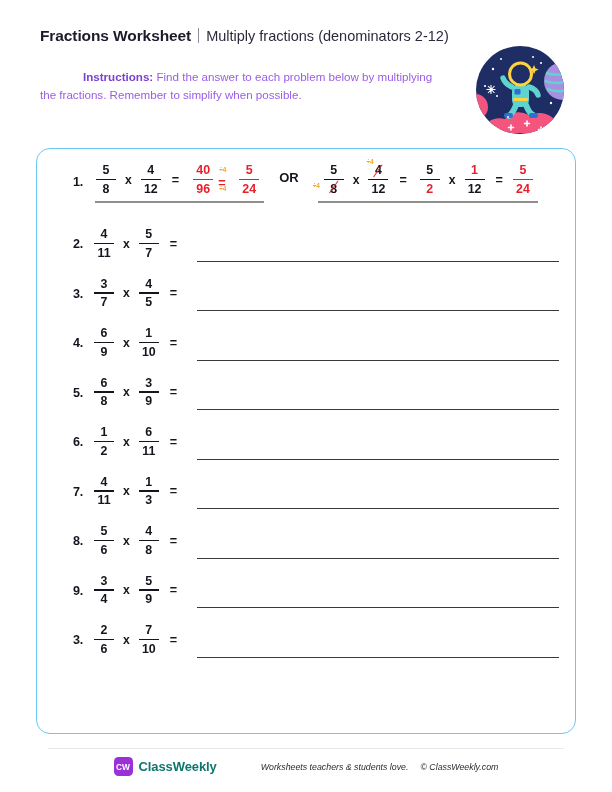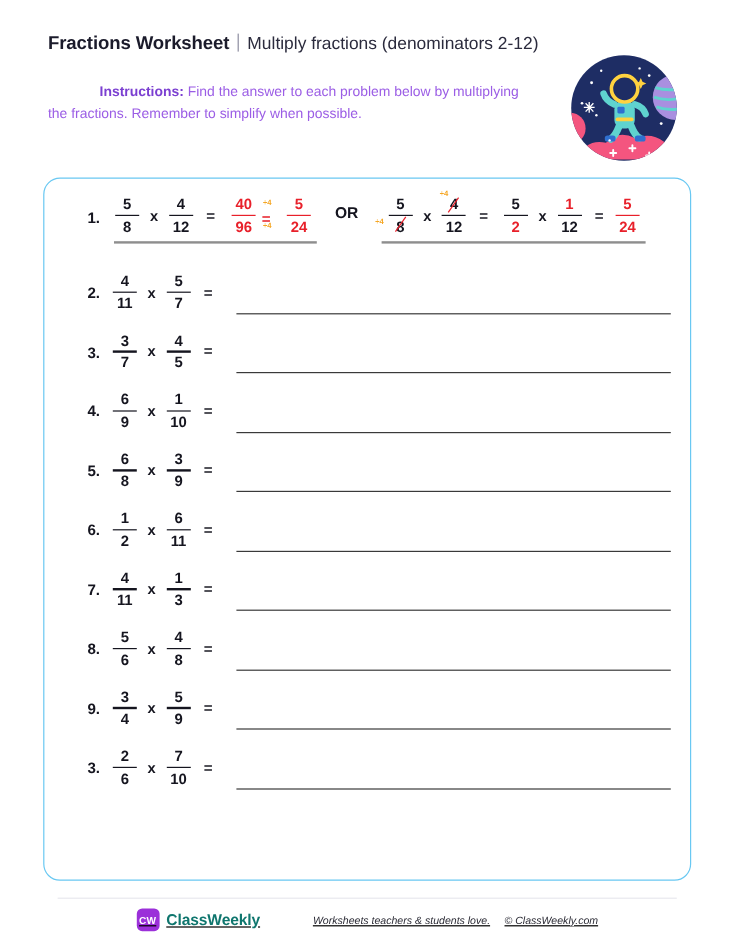--- a/index.html
+++ b/index.html
@@ -71,21 +71,21 @@
 
   
   .cancel { position: relative; }
   .cancel .slash { position: absolute; left: 50%; top: 50%;
                    width: 15px; height: 1.4px; background: #e8202a;
                    transform: translate(-50%,-50%) rotate(-55deg); }
 
   
   .divider { position: absolute; left: 48px; top: 748px; width: 516px; height: 1px; background: #e8e8ee; }
   .footer { position: absolute; left: 0; top: 757px; width: 612px; display: flex;
-            align-items: center; justify-content: center; text-decoration: underline; }
+            align-items: center; justify-content: center; }
   .brand { display: flex; align-items: center; }
   .cw-badge { width: 19px; height: 19px; border-radius: 4.5px; background: #9b30d9;
               color: #fff; font-size: 8.4px; font-weight: bold; display: flex;
               align-items: center; justify-content: center; letter-spacing: 0.2px; }
   .brand-name { font-size: 13px; font-weight: bold; color: #0f766e; margin-left: 6px;
                 letter-spacing: -0.1px; }
   .tagline { font-size: 8.8px; color: #2b2b35; margin-left: 44px; font-style: italic; }
   .copyright { font-size: 8.8px; color: #2b2b35; margin-left: 12px; font-style: italic; }
 </style>
 </head>

